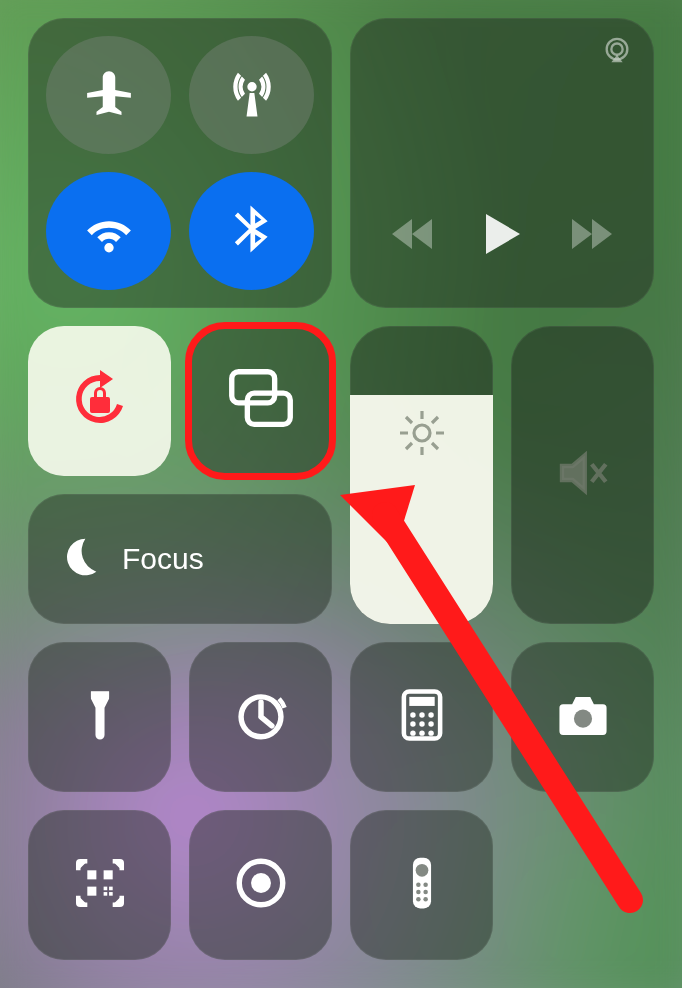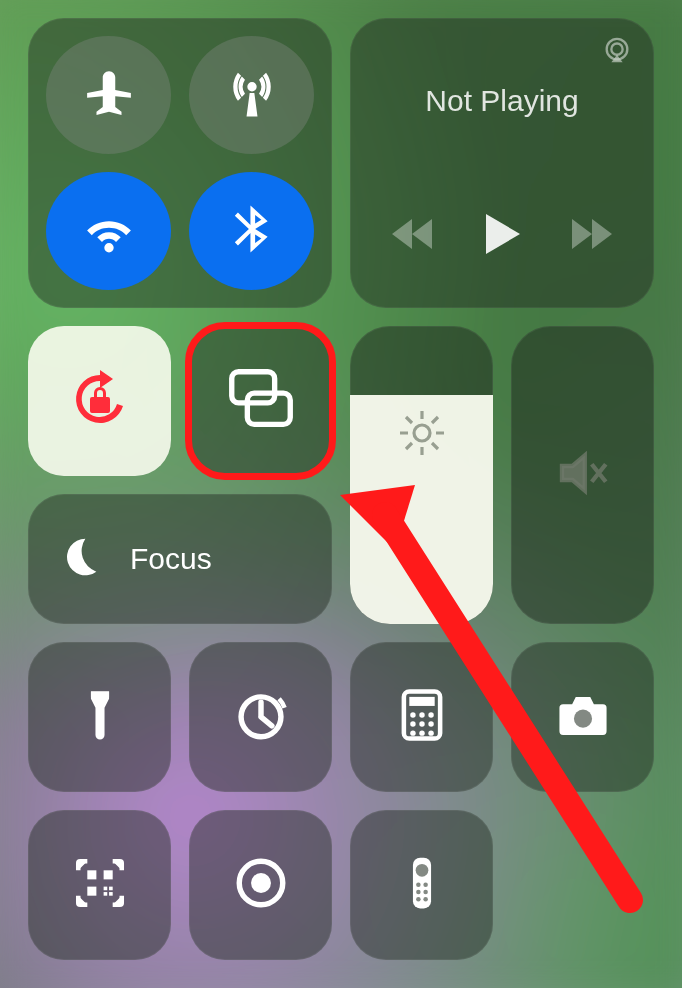--- a/index.html
+++ b/index.html
@@ -155,21 +155,21 @@
 
   
   .focus {
     grid-column: 1 / span 2;
     grid-row: 3;
     display:flex; align-items:center;
     padding: 0 28px;
     gap: 22px;
   }
   .focus svg { width: 44px; height: 44px; fill:#fff; }
-  .focus .label { font-size: 30px; font-weight: 500; margin-left: 8px; }
+  .focus .label { font-size: 30px; font-weight: 500; }
 
   
   .tile {
     display:flex; align-items:center; justify-content:center;
   }
   .tile svg { width: 58px; height: 58px; fill:#fff; }
 
   .flash  { grid-column:1; grid-row:4; }
   .timer  { grid-column:2; grid-row:4; }
   .calc   { grid-column:3; grid-row:4; }
@@ -226,21 +226,20 @@
   </div>
 
   <div class="module media">
     <span class="airplay-ind">
       <svg viewBox="0 0 32 32">
           <circle cx="16" cy="14" r="11"></circle>
           <circle cx="16" cy="14" r="6"></circle>
           <path d="M10 28l6-8 6 8z" fill="rgba(255,255,255,0.7)" stroke="none"></path>
         </svg>
     </span>
-    <div class="title">Not Playing</div>
     <div class="media-controls">
       <span class="dim">
         <svg width="42" height="34" viewBox="0 0 42 34">
             <path d="M20 17L40 2v30zM0 17L20 2v30z"></path>
           </svg>
       </span>
       <span>
         <svg width="40" height="44" viewBox="0 0 40 44">
             <path d="M4 2l34 20L4 42z"></path>
           </svg>

